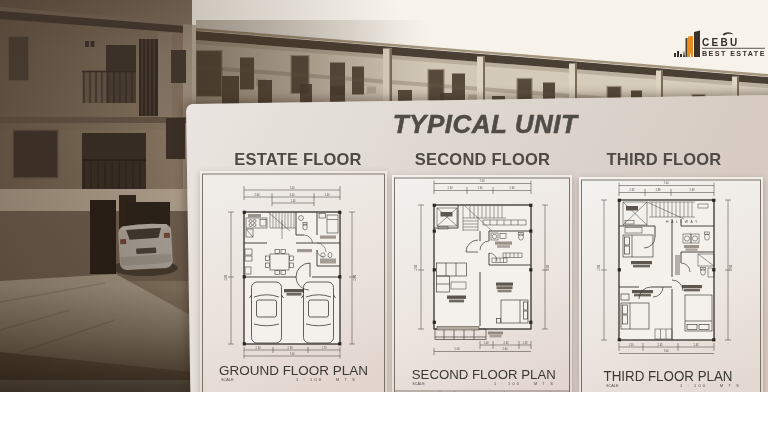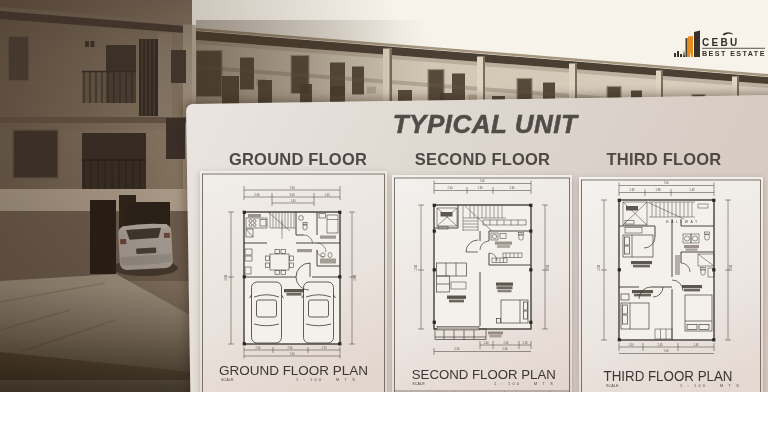--- a/index.html
+++ b/index.html
@@ -240,21 +240,21 @@
 
     <path d="M62.5 10.5 C65.5 7.5 70.5 7.5 73.5 10.5 C69.5 9 66.5 9.5 64 11.5 Z" fill="#332d26"></path>
 
     <rect x="42" y="23.8" width="63" height="0.9" fill="#4a4038"></rect>
 
     <text x="42" y="31.8" font-family="Liberation Sans,sans-serif" font-size="7.2" font-weight="bold" letter-spacing="1.4" fill="#38312a">BEST ESTATE</text>
   </svg>
 
   <div class="abs" style="left:0;top:109px;width:970px;text-align:center;font-size:26px;font-weight:bold;font-style:italic;letter-spacing:0.5px;color:#504c47;-webkit-text-stroke:0.5px #504c47;">TYPICAL UNIT</div>
 
-  <div class="abs" style="left:203px;top:150px;width:190px;text-align:center;font-size:16.5px;font-weight:bold;letter-spacing:0.2px;color:#4e4944;">GROUND FLOOR</div>
+  <div class="abs" style="left:203px;top:150px;width:190px;text-align:center;font-size:16.5px;font-weight:bold;letter-spacing:0.2px;color:#4e4944;">ESTATE FLOOR</div>
 
   <div class="abs" style="left:571px;top:150px;width:186px;text-align:center;font-size:16.5px;font-weight:bold;letter-spacing:0.2px;color:#4e4944;">THIRD FLOOR</div>
 
   <div class="abs" style="left:390px;top:150px;width:185px;text-align:center;font-size:16.5px;font-weight:bold;letter-spacing:0.2px;color:#4e4944;">SECOND FLOOR</div>
 
   <svg class="abs" style="left:200px;top:171px;box-shadow:0 2px 6px rgba(80,55,45,0.3);" width="187" height="256" viewBox="0 0 187 256">
     <defs>
       <linearGradient id="pap1" x1="0" y1="0" x2="0.3" y2="1">
         <stop offset="0" stop-color="#f1eeea"></stop>
           <stop offset="0.6" stop-color="#eae2dc"></stop>

